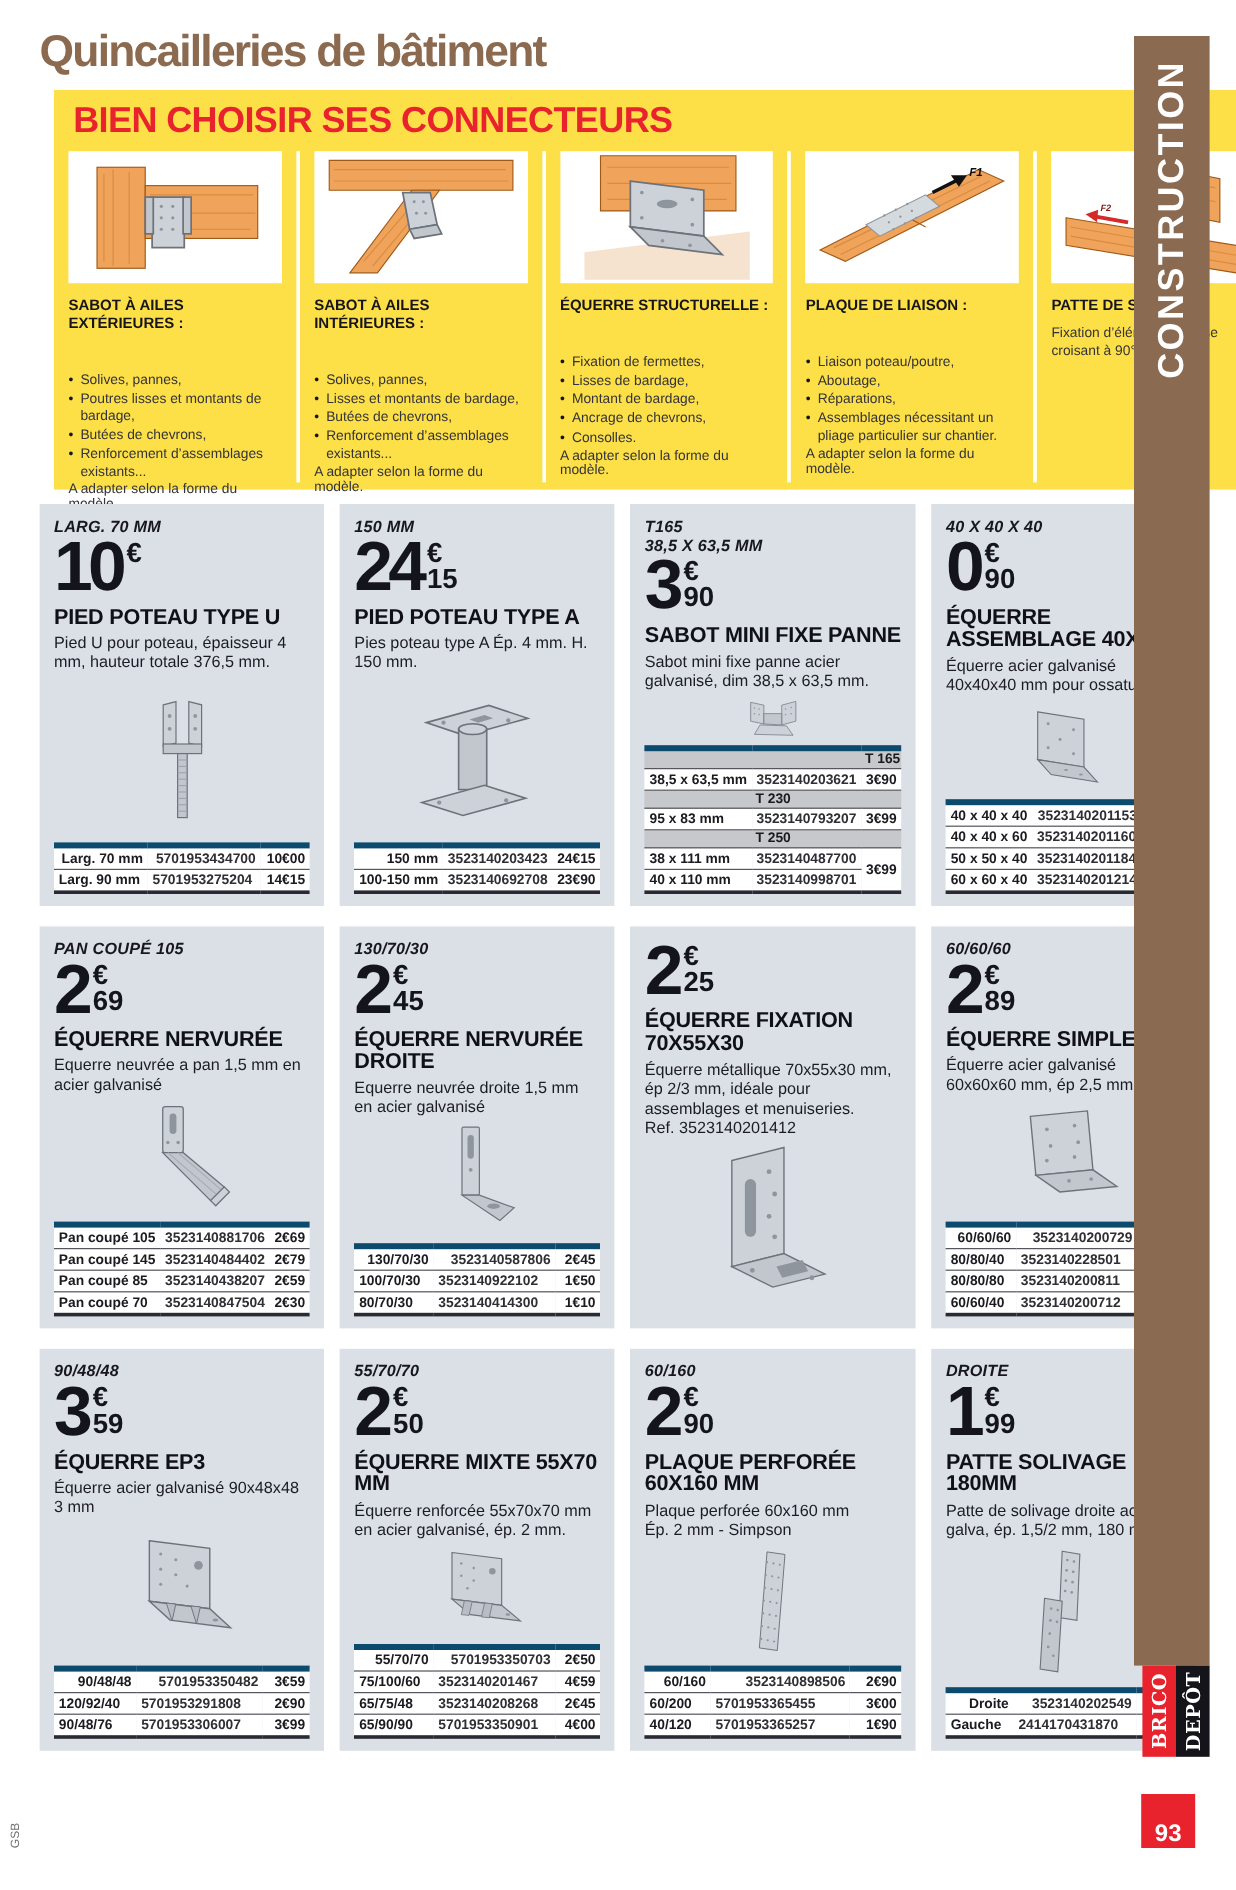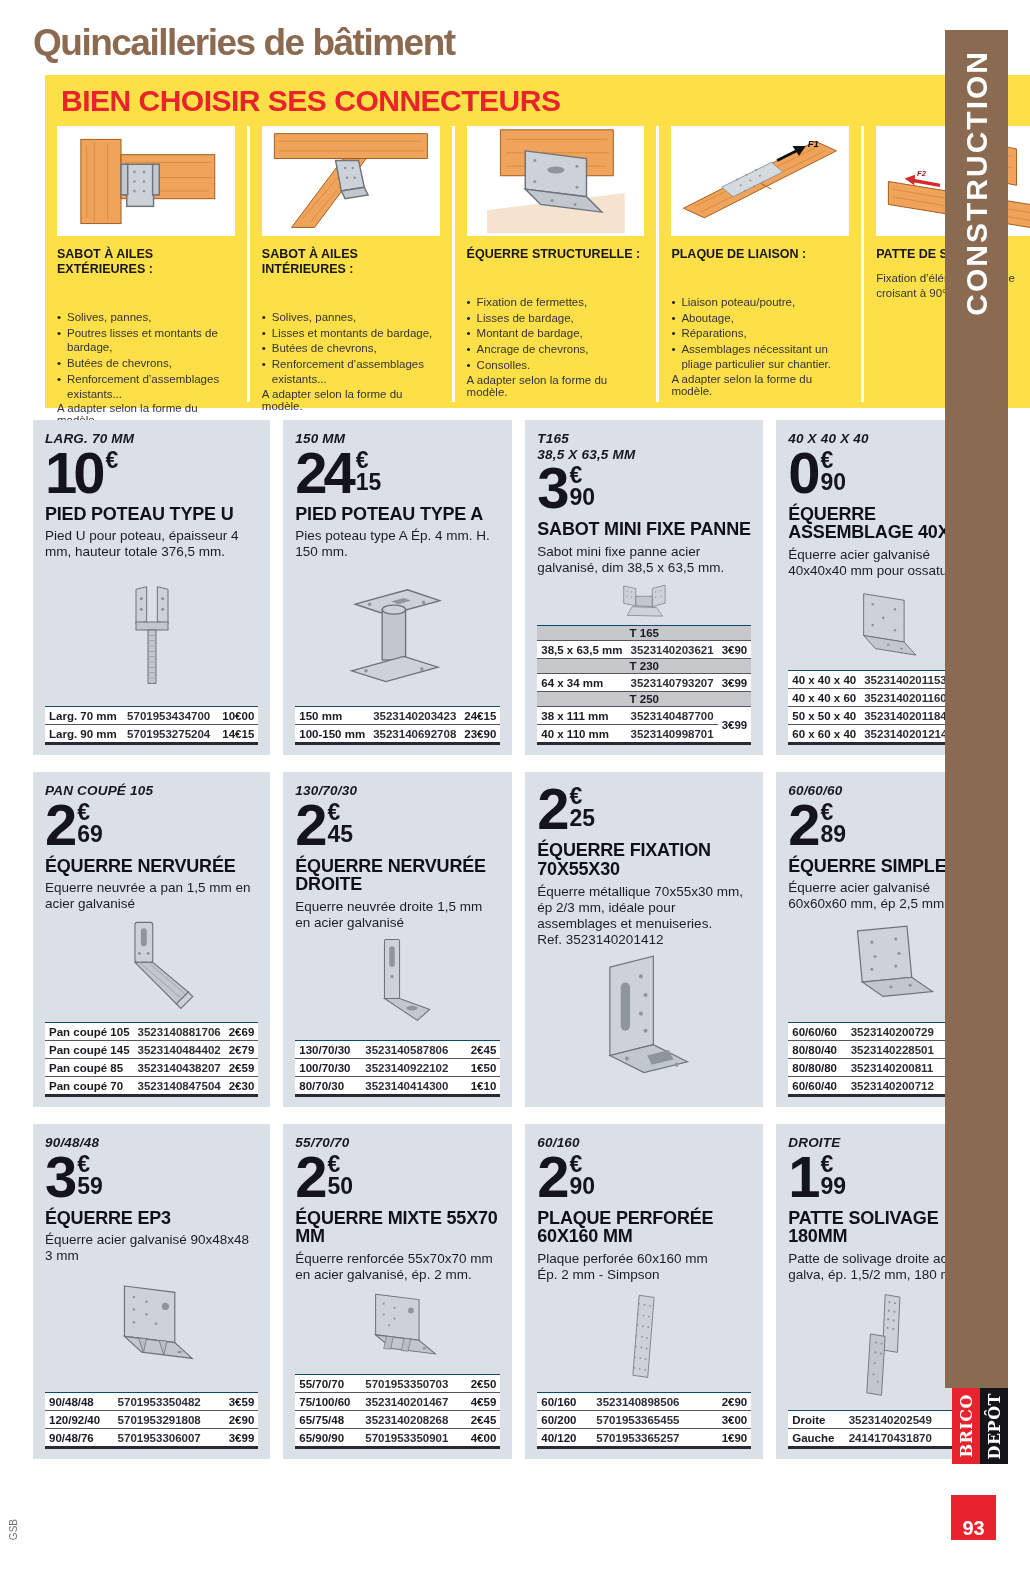--- a/index.html
+++ b/index.html
@@ -32,21 +32,21 @@
   .price-int { font-size:58px; line-height:46px; font-weight:900; letter-spacing:-4px; color:#14141c; }
   .price-side { display:flex; flex-direction:column; margin-left:4px; font-weight:900; color:#14141c; }
   .price-cur { font-size:23px; line-height:21px; }
   .price-cents { font-size:23px; line-height:23px; }
   .pname { font-size:18px; font-weight:900; line-height:1.05; color:#101018; margin-top:7px; letter-spacing:-0.2px; }
   .pdesc { font-size:13.5px; line-height:1.18; color:#1c1c24; margin-top:5px; white-space:pre-line; }
   .pimg { flex:1; min-height:30px; display:flex; align-items:center; justify-content:center; padding:3px 0; overflow:hidden; }
   .pimg svg { max-width:100%; max-height:100%; }
   .ptable { margin-top:auto; border-collapse:collapse; width:100%; font-size:11.5px; border-bottom:3px solid #2a2a32; flex:none; }
   .ptable td { background:#ffffff; padding:3px 4px 2px 4px; border-top:1px solid #55555d; color:#1a1a20; }
-  .ptable tr:first-child td { border-top:1px solid #0c4a6e; }
+  .ptable tr:first-child td { border-top:5px solid #0c4a6e;text-align:right; }
   .ptable .c1 { font-weight:bold; white-space:nowrap; }
   .ptable .c2 { color:#2e2e34;font-weight:bold; }
   .ptable .c3 { font-weight:bold; text-align:right; white-space:nowrap; }
   .ptable .ghead td { background:#c6c8cb; text-align:center; font-weight:bold; padding:1px; }
   .ptable .merged { vertical-align:middle; }
 
   
   .construction { position:absolute; left:945px; top:30px; width:63px; height:1358px; background:#8b6a52; }
   .construction .label-wrap { height:305px; display:flex; align-items:center; justify-content:center; }
   .vtext { writing-mode:vertical-rl; transform:rotate(180deg); color:#fff; font-weight:900; font-size:30px; letter-spacing:2px; }
@@ -340,21 +340,21 @@
             </tr>
         <tr>
               <td class="c1">38,5 x 63,5 mm</td>
               <td class="c2">3523140203621</td>
               <td class="c3">3€90</td>
             </tr>
         <tr class="ghead">
               <td colspan="3">T 230</td>
             </tr>
         <tr>
-              <td class="c1">64 x 34 mm</td>
+              <td class="c1">95 x 83 mm</td>
               <td class="c2">3523140793207</td>
               <td class="c3">3€99</td>
             </tr>
         <tr class="ghead">
               <td colspan="3">T 250</td>
             </tr>
         <tr>
               <td class="c1">38 x 111 mm</td>
               <td class="c2">3523140487700</td>
               <td class="c3 merged" rowspan="2">3€99</td>

